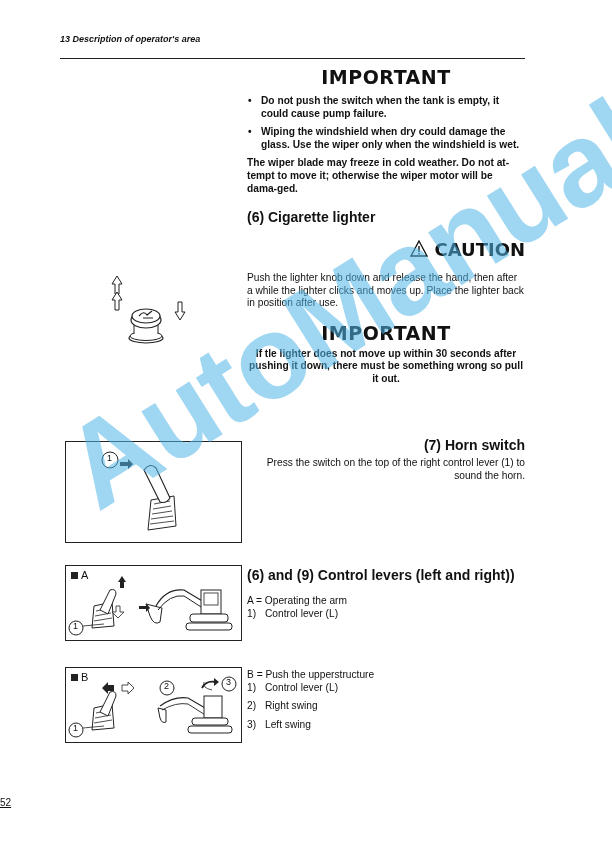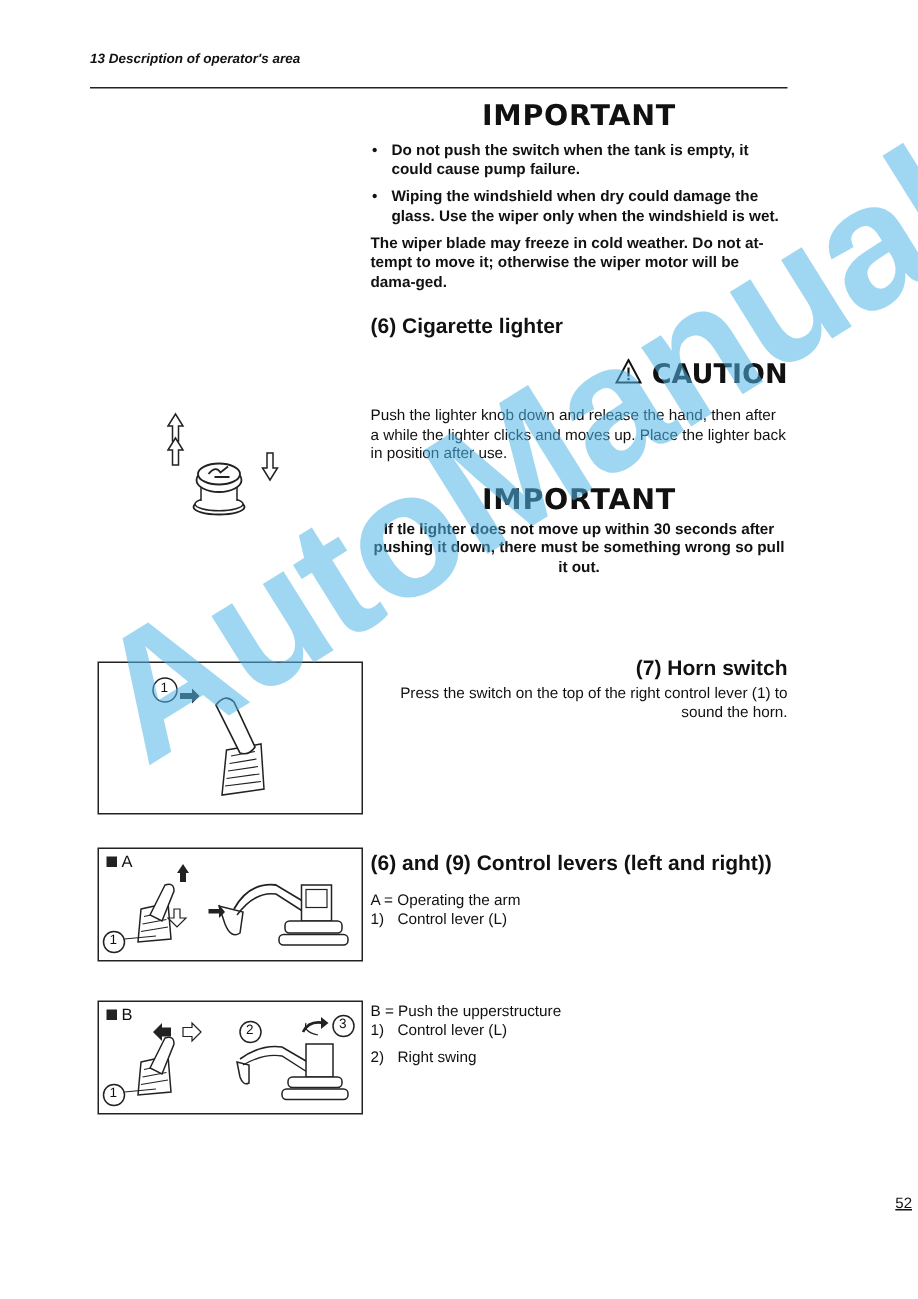--- a/index.html
+++ b/index.html
@@ -17,21 +17,21 @@
   ul.bullets { list-style: none; margin: 0; padding: 0; }
   ul.bullets li { position: relative; padding-left: 14px; margin-bottom: 6px; }
   ul.bullets li::before { content: "•"; position: absolute; left: 1px; top: 0; }
   .h2 { font-weight: bold; font-size: 14px; }
   .caution { font-family: "DejaVu Sans", sans-serif; font-weight: bold; font-size: 18px;
              text-align: right; }
   .frame { position: absolute; border: 1px solid #222; background: #fff; }
   .num-list { margin: 0; padding: 0; list-style: none; }
   .num-list li { font-size: 10.2px; line-height: 12.6px; }
   .num-list .n { display: inline-block; width: 18px; }
-  .page-no { position: absolute; left: 0; width: 608px; top: 797px; text-align: right; font-size: 10px; text-decoration: underline; }
+  .page-no { position: absolute; left: 0; width: 608px; top: 797px; text-align: left; font-size: 10px; text-decoration: underline; }
   .watermark { position: absolute; left: 40px; top: 420px; font-family: "Liberation Sans", sans-serif;
                font-weight: bold; font-size: 118px; color: rgba(80,180,230,0.55);
                transform: rotate(-32deg); transform-origin: left top; white-space: nowrap;
                pointer-events: none; letter-spacing: -2px; }
   .frame-label { position: absolute; left: 5px; top: 3px; font-size: 11px; }
   .frame-label .sq { display: inline-block; width: 7px; height: 7px; background: #222; margin-right: 3px; }
 </style>
 </head>
 <body>
 
@@ -130,20 +130,21 @@
     <path d="M73 40 L80 40 L80 37 L84 42 L80 46 L80 43 L73 43 Z" fill="#222"></path>
   </svg>
   <div style="position:absolute; left:7px; top:55px; font-size:9px;">1</div>
 </div>
 
 <div class="col" style="top:669px;">
   <div class="body">B = Push the upperstructure</div>
   <ul class="num-list">
     <li style="margin-bottom:6px;"><span class="n">1)</span><span>Control lever (L)</span></li>
     <li style="margin-bottom:6px;"><span class="n">2)</span><span>Right swing</span></li>
+    <li><span class="n">3)</span><span>Left swing</span></li>
   </ul>
 </div>
 
 <div class="frame" style="left:65px; top:667px; width:175px; height:74px;">
   <div class="frame-label"><span class="sq"></span><span>B</span></div>
   <svg width="175" height="74" viewBox="0 0 175 74">
     <path d="M28 40 L46 36 L48 60 L26 62 Z" fill="#fff" stroke="#222"></path>
     <path d="M30 45 L44 42 M29 50 L45 47 M28 55 L46 52" stroke="#222" stroke-width="0.8"></path>
     <path d="M34 44 L44 24 Q50 22 50 28 L42 48 Z" fill="#fff" stroke="#222"></path>
     <path d="M36 20 L42 14 L42 17 L48 17 L48 23 L42 23 L42 26 Z" fill="#222"></path>

